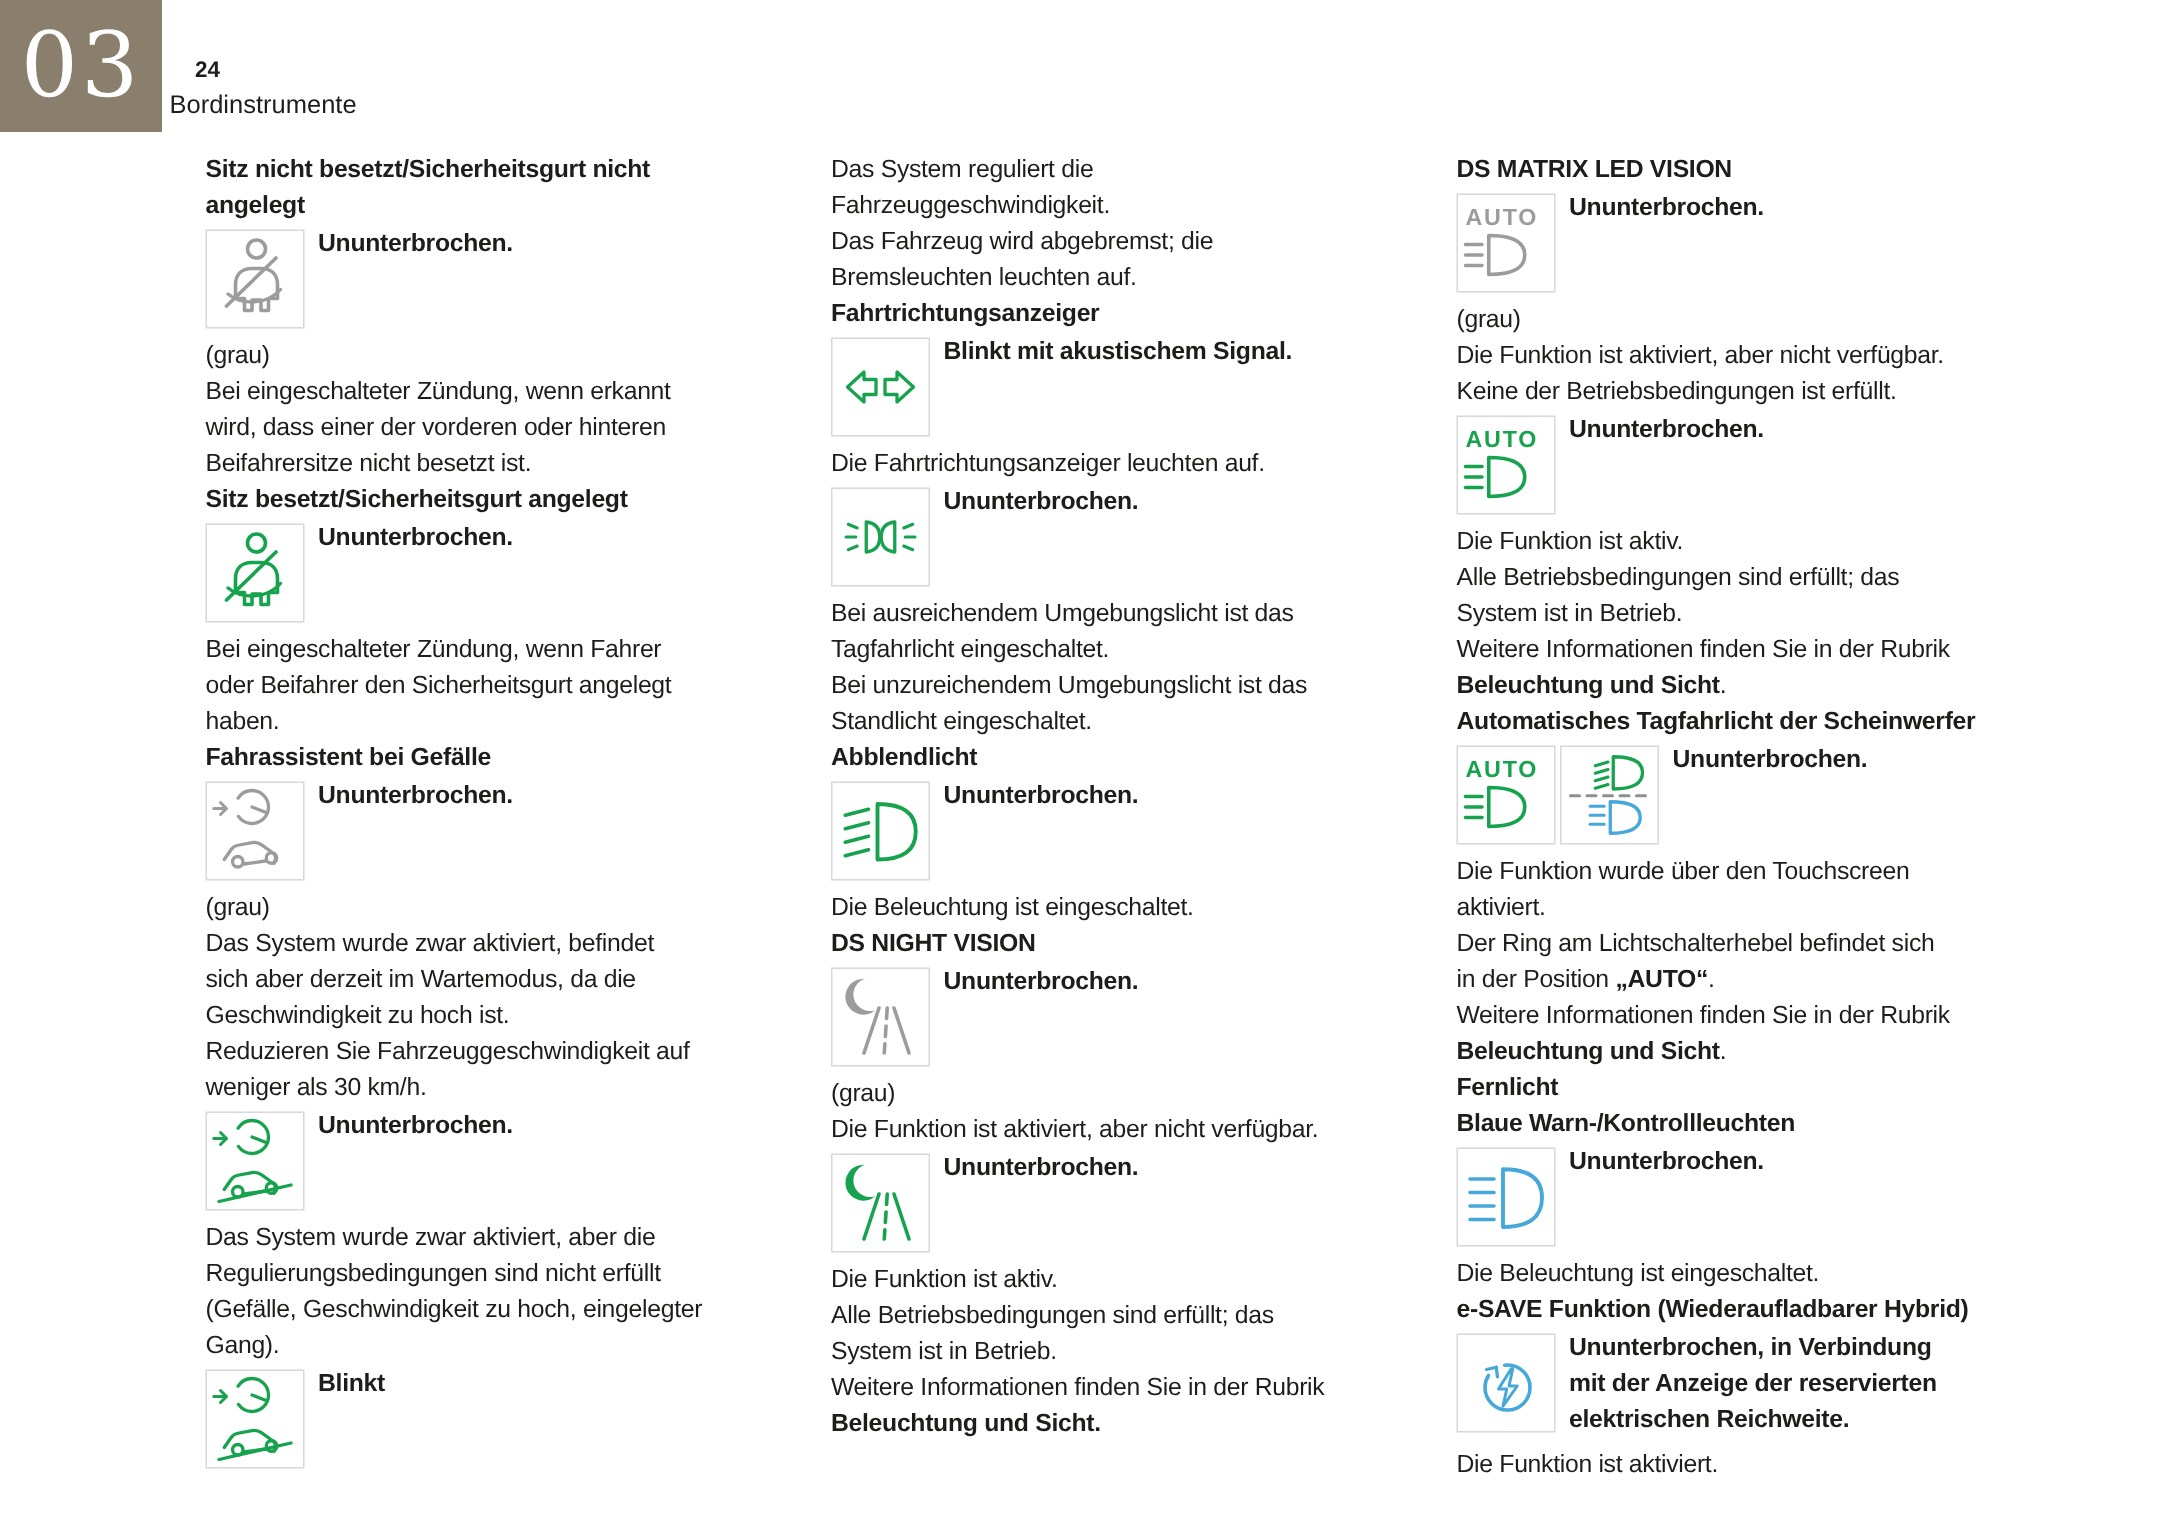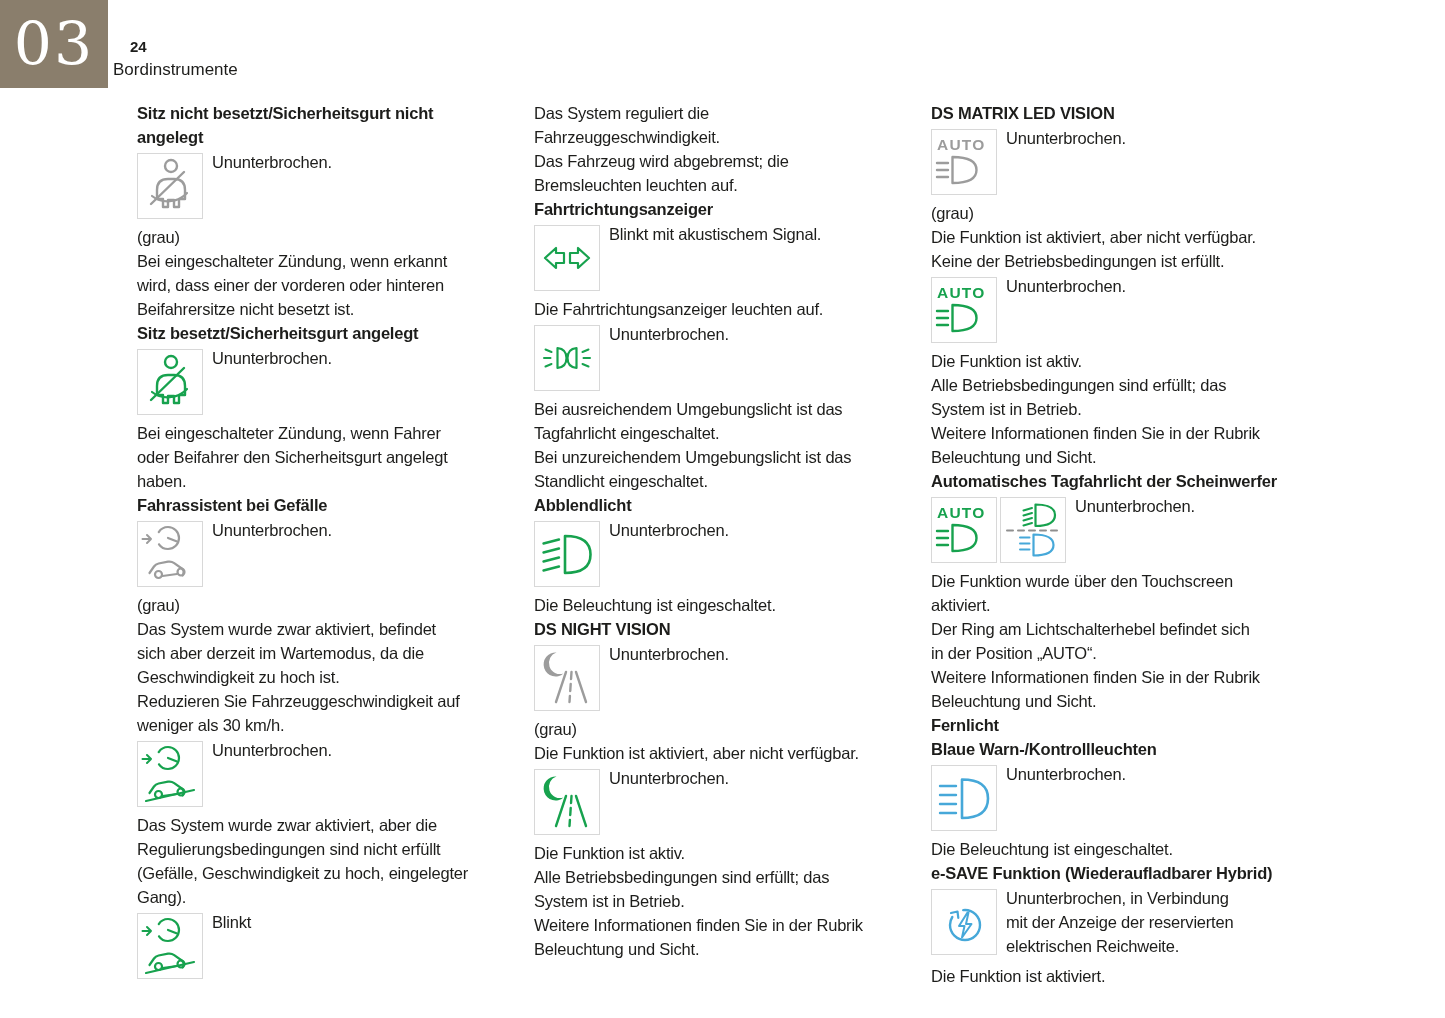--- a/index.html
+++ b/index.html
@@ -10,34 +10,34 @@
   .chapter-box{
     position:absolute;left:0;top:0;width:108px;height:88px;background:#8a7e6c;
     display:flex;align-items:center;justify-content:center;
   }
   .chapter-num{
     font-family:"DejaVu Serif",serif;font-size:60px;line-height:1;color:#ffffff;
     letter-spacing:2px;
   }
   .page-num{position:absolute;left:113px;top:38px;font-size:15px;font-weight:bold;margin-left:17px;}
   .section-title{position:absolute;left:113px;top:60px;font-size:17px;}
-  .cols{position:absolute;left:137px;top:101px;display:flex;gap:25px;}
+  .cols{position:absolute;left:137px;top:101px;display:flex;gap:45px;}
   .col{width:372px;flex:none;}
   .p,.h,.icon-label{
     font-size:16.5px;line-height:24px;letter-spacing:-0.2px;white-space:pre-line;
   }
   .h{font-weight:bold;}
-  .b{font-weight:normal;}
+  .b{font-weight:bold;}
   .icon-row{display:flex;align-items:flex-start;margin:4px 0 6px 0;}
   .icon-box{
     width:64px;height:64px;border:1px solid #d8d8d8;background:#fff;flex:none;
   }
   .icon-box + .icon-box{margin-left:3px;}
   .icon-box svg{display:block;}
-  .icon-label{margin-left:9px;margin-top:-3px;}
+  .icon-label{margin-left:9px;margin-top:-3px;font-weight:bold;}
 </style>
 </head>
 <body>
 
 <div class="chapter-box">
   <div class="chapter-num">03</div>
 </div>
 <div class="page-num">24</div>
 <div class="section-title">Bordinstrumente</div>
 

